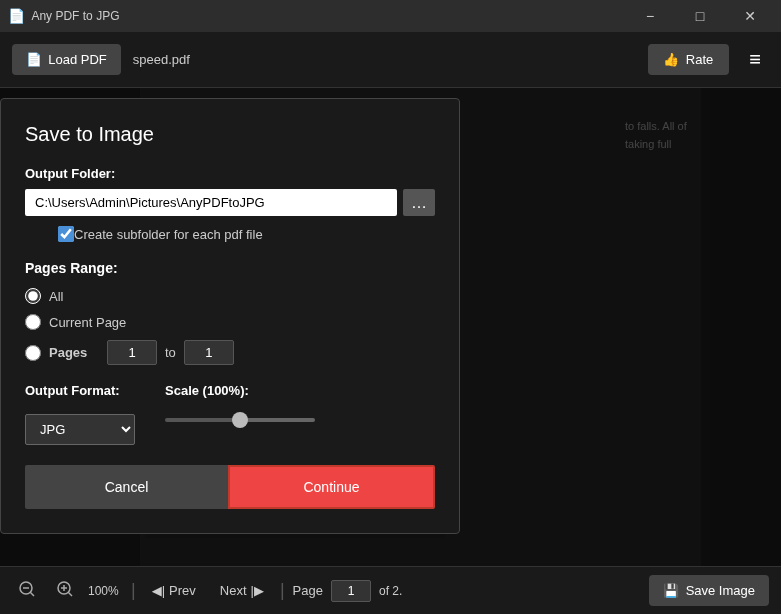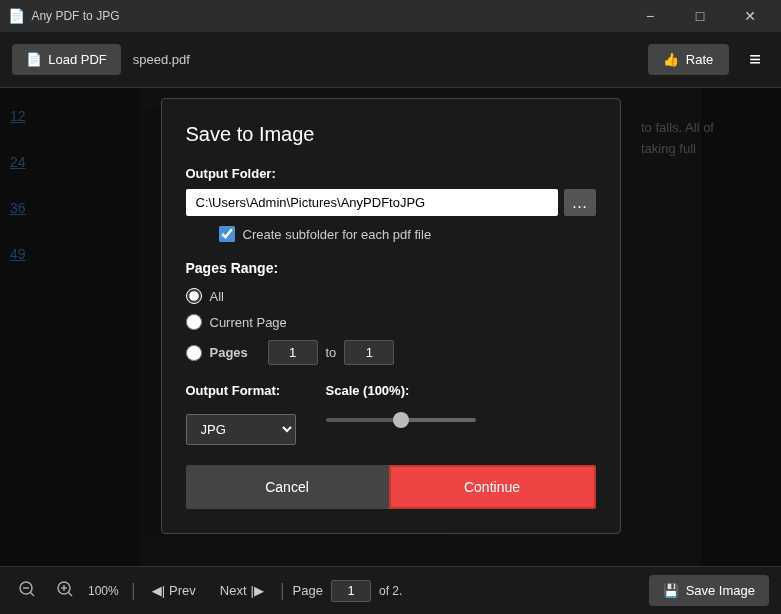--- a/index.html
+++ b/index.html
@@ -135,21 +135,20 @@
       background: #1e1e1e;
     }
 
     
     .overlay {
       position: absolute;
       inset: 0;
       background: rgba(0,0,0,0.6);
       display: flex;
       align-items: flex-start;
-      justify-content: center;
       padding-top: 10px;
     }
 
     
     .dialog {
       background: #1a1a1a;
       border: 1px solid #444;
       border-radius: 4px;
       width: 460px;
       padding: 24px;
@@ -192,21 +191,20 @@
       border-radius: 2px;
       font-size: 16px;
       display: flex;
       align-items: center;
       justify-content: center;
     }
 
     .checkbox-row {
       display: flex;
       align-items: center;
-      gap: 8px;
       margin-bottom: 18px;
       padding-left: 33px;
     }
     .checkbox-row input[type="checkbox"] {
       width: 16px;
       height: 16px;
       accent-color: #4a90d9;
     }
     .checkbox-row label {
       font-size: 13px;
@@ -423,24 +421,24 @@
     }
     .sidebar-num {
       color: #4a9eff;
       font-size: 14px;
       text-decoration: underline;
     }
 
     
     .right-text {
       position: absolute;
-      right: 20px;
+      right: 36px;
       top: 30px;
       width: 120px;
-      font-size: 13px;
+      font-size: 11px;
       color: #aaa;
       line-height: 1.6;
     }
   </style>
 </head>
 <body>
 
 <div class="titlebar">
   <div class="titlebar-left">
     <span style="font-size:14px;">📄</span>

